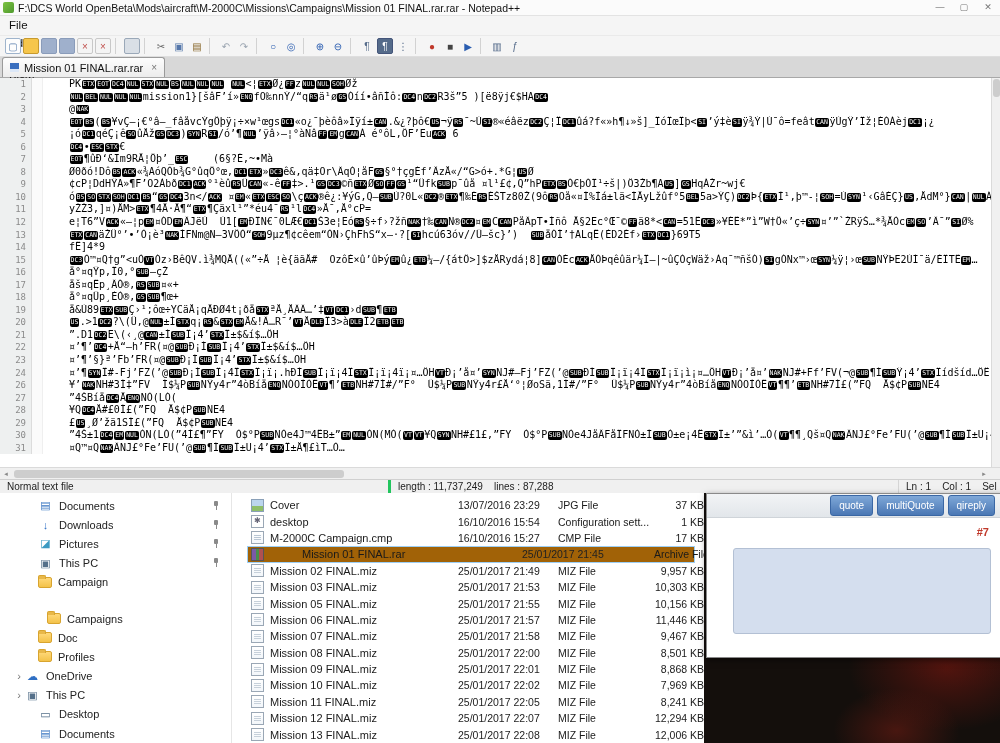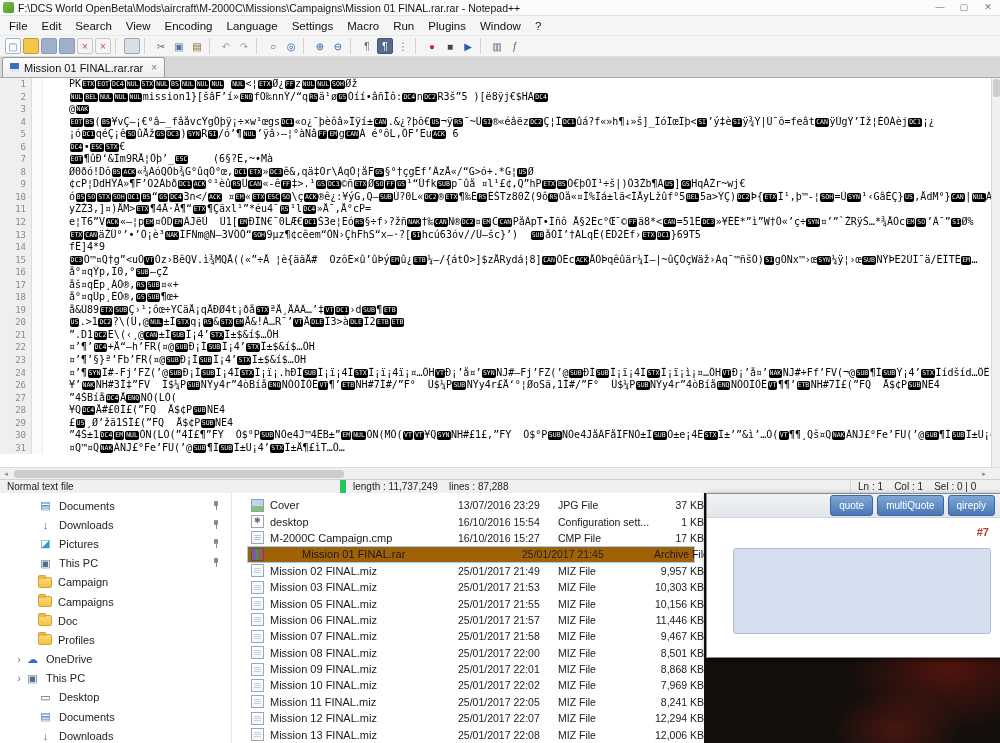--- a/index.html
+++ b/index.html
@@ -10,21 +10,21 @@
   }
 
   
   .npp { position:absolute; left:0; top:0; width:1000px; height:493px; background:#f0f0f0; border-bottom:1px solid #8a8a8a; }
   .titlebar { height:16px; background:#fbfbfb; display:flex; align-items:center; padding-left:3px; font-size:10.5px; color:#111; border-bottom:1px solid #e3e3e3; }
   .appicon { width:11px; height:11px; border-radius:2px; background:linear-gradient(135deg,#7dc242,#4e9a2e); margin-right:4px; flex:none; }
   .title-text { white-space:nowrap; overflow:hidden; flex:1; }
   .wctrls { display:flex; align-items:center; margin-left:auto; }
   .wctrl { width:24px; text-align:center; color:#777; font-size:9px; line-height:15px; }
 
-  .menubar { height:19px; background:#f5f5f5; display:flex; align-items:flex-end; padding-left:2px; font-size:11.5px; color:#111; }
+  .menubar { height:19px; background:#f5f5f5; display:flex; align-items:flex-start; padding-left:2px; font-size:11.5px; color:#111;flex-direction:column; }
   .menu-item { padding:0 7px; line-height:18px; }
 
   .toolbar { height:22px; background:#f5f5f5; border-top:1px solid #eaeaea; border-bottom:1px solid #dedede; display:flex; align-items:center; padding-left:4px; }
   .tb-icon { width:16px; height:16px; border-radius:2px; display:inline-flex; align-items:center; justify-content:center; font-size:10px; margin:0 1px; flex:none; }
   .tb-sep { width:5px; height:16px; border-left:1px solid #d2d2d2; margin:0 3px; flex:none; }
 
   .tabbar { height:21px; background:#d8d8d8; border-bottom:1px solid #a8a8a8; display:flex; align-items:flex-end; padding-left:2px; }
   .tab { height:20px; display:inline-flex; align-items:center; gap:5px; padding:0 7px; font-size:11px; color:#111;
          background:linear-gradient(#fdfdfd,#ececec); border:1px solid #9a9a9a; border-bottom:none; border-radius:3px 3px 0 0; }
   .tab-disk { width:9px; height:9px; background:#3a6fbf; flex:none; box-shadow:inset 0 -3px 0 #dce8f8; }
@@ -39,21 +39,21 @@
 
   .vscroll { position:absolute; top:78px; right:0; width:9px; height:389px; background:#f0f0f0; border-left:1px solid #dadada; }
   .vthumb { position:absolute; top:1px; left:1px; width:7px; height:18px; background:#cdcdcd; border-radius:3px; }
   .hscroll { position:absolute; top:467px; left:0; width:1000px; height:12px; background:#f0f0f0; border-top:1px solid #dadada; }
   .hthumb { position:absolute; top:2px; left:14px; width:330px; height:8px; background:#cdcdcd; border-radius:3px; }
   .harrow { position:absolute; top:0; width:12px; height:12px; color:#888; font-size:7px; text-align:center; line-height:12px; }
 
   .statusbar { position:absolute; top:479px; left:0; width:1000px; height:14px; background:#f0f0f0; border-top:1px solid #d0d0d0; display:flex; font-size:10px; color:#222; align-items:center; }
   .seg { white-space:pre; overflow:hidden; padding:0 7px; height:100%; line-height:13px; }
   .seg1 { flex:0 0 340px; }
-  .seg2 { flex:0 0 498px; border-left:6px solid #22c55e; }
+  .seg2 { flex:0 0 498px; border-left:3px solid #22c55e;margin-left:48px; }
   .seg3 { flex:1; border-left:1px solid #d5d5d5;margin-left:12px; }
 
   
   .explorer { position:absolute; top:493px; left:0; width:704px; height:250px; background:#fff; overflow:hidden; }
   .sidebar { position:absolute; left:0; top:0; width:232px; height:250px; border-right:1px solid #e6e6e6; padding-top:3px; overflow:hidden; }
   .sb-item { height:19.2px; display:flex; align-items:center; font-size:11px; color:#222; padding-right:10px; }
   .chev { flex:none; width:12px; color:#777; font-size:11px; text-align:center; }
   .sb-icon { flex:none; width:15px; height:13px; display:inline-flex; align-items:center; justify-content:center; font-size:11px; margin-right:6px; }
   .ico-folder { background:linear-gradient(#ffd97a,#f3c24a); border:1px solid #d8a42f; border-radius:2px; position:relative; height:11px; width:14px; }
   .ico-folder::before { content:""; position:absolute; top:-3px; left:-1px; width:6px; height:3px; background:#e8b84a; border:1px solid #d8a42f; border-bottom:none; border-radius:2px 2px 0 0; }
@@ -234,21 +234,21 @@
         <span class="chev"></span>
         <span class="sb-icon" style="color: rgb(85, 112, 138);">▣</span>
         <span class="sb-label">This PC</span>
         <span class="pin"></span>
       </div>
       <div class="sb-item" style="padding-left: 26px;">
         <span class="chev"></span>
         <span class="sb-icon ico-folder"></span>
         <span class="sb-label">Campaign</span>
       </div>
-      <div class="sb-item" style="padding-left: 26px;">
+      <div class="sb-item" style="padding-left: 35px; margin-top: 17px;">
         <span class="chev"></span>
         <span class="sb-icon ico-folder"></span>
         <span class="sb-label">Campaigns</span>
       </div>
       <div class="sb-item" style="padding-left: 26px;">
         <span class="chev"></span>
         <span class="sb-icon ico-folder"></span>
         <span class="sb-label">Doc</span>
       </div>
       <div class="sb-item" style="padding-left: 26px;">

